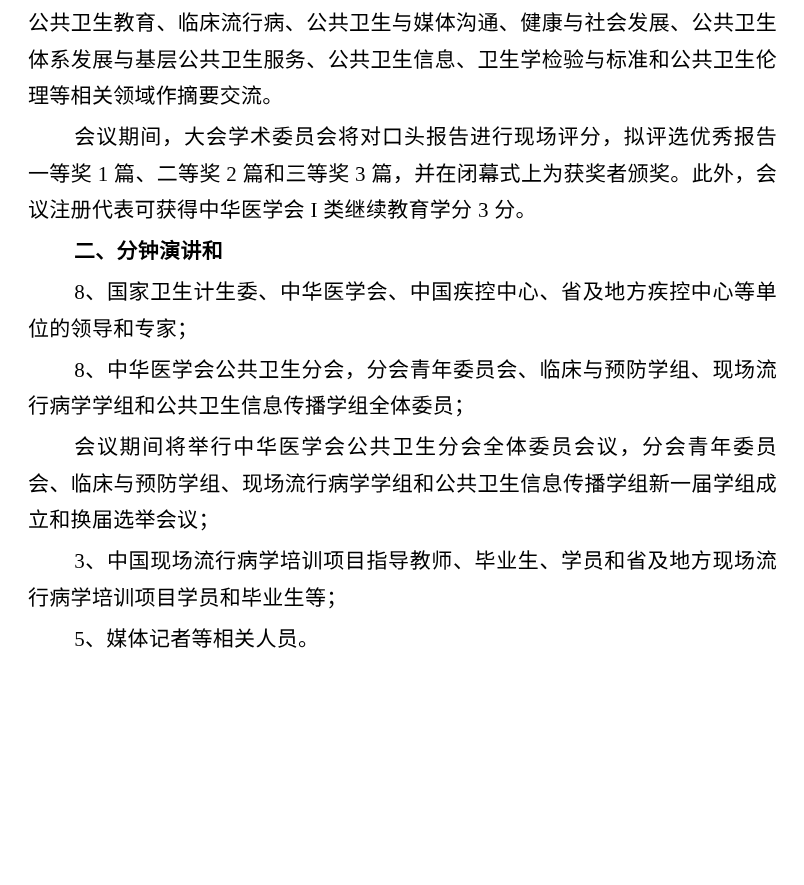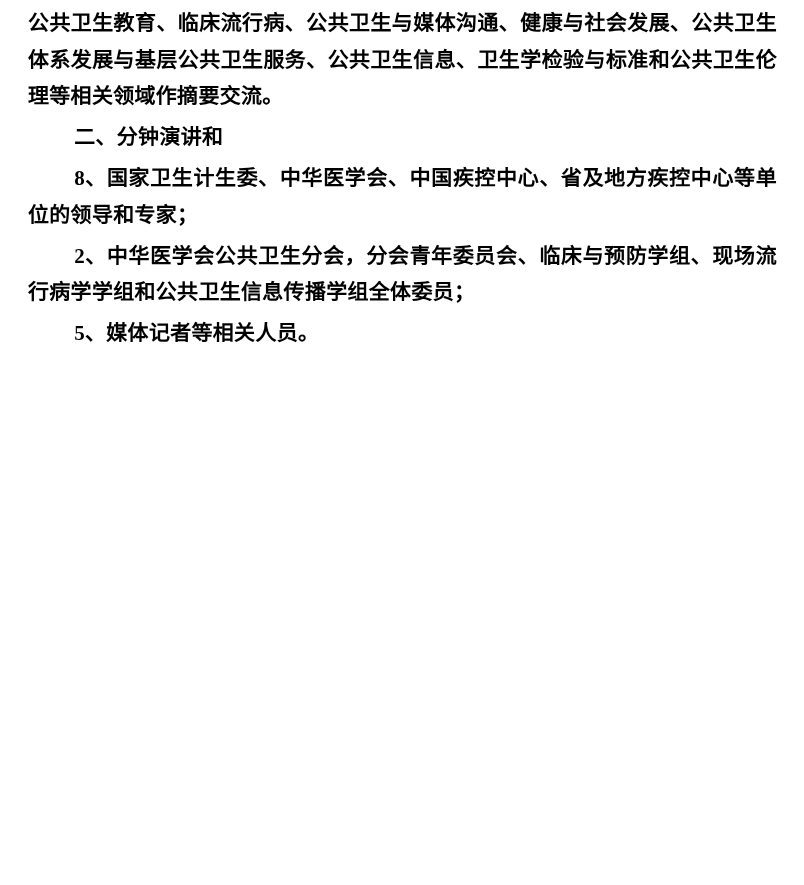--- a/index.html
+++ b/index.html
@@ -19,43 +19,45 @@
     font-size: 21px;
     letter-spacing: 0.3px;
     line-height: 36.5px;
     overflow: hidden;
   }
   .page p {
     margin: 0 0 4.5px 0;
     text-align: justify;
     text-justify: inter-ideograph;
     word-break: break-all;
-    font-weight: bold;
   }
   .page p:last-child {
     margin-bottom: 16px;
   }
   .para-indent {
     text-indent: 2.2em;
   }
   .section-heading {
     font-weight: 700;
   }
 </style>
 </head>
 <body>
 
 <div class="page">
   <p>公共卫生教育、临床流行病、公共卫生与媒体沟通、健康与社会发展、公共卫生体系发展与基层公共卫生服务、公共卫生信息、卫生学检验与标准和公共卫生伦理等相关领域作摘要交流。</p>
 
 
+  <p class="para-indent">会议期间，大会学术委员会将对口头报告进行现场评分，拟评选优秀报告一等奖 1 篇、二等奖 2 篇和三等奖 3 篇，并在闭幕式上为获奖者颁奖。此外，会议注册代表可获得中华医学会 I 类继续教育学分 3 分。</p>
 
   <p class="para-indent section-heading">二、分钟演讲和</p>
 
   <p class="para-indent">8、国家卫生计生委、中华医学会、中国疾控中心、省及地方疾控中心等单位的领导和专家；</p>
 
-  <p class="para-indent">2、中华医学会公共卫生分会，分会青年委员会、临床与预防学组、现场流行病学学组和公共卫生信息传播学组全体委员；</p>
+  <p class="para-indent">8、中华医学会公共卫生分会，分会青年委员会、临床与预防学组、现场流行病学学组和公共卫生信息传播学组全体委员；</p>
 
+  <p class="para-indent">会议期间将举行中华医学会公共卫生分会全体委员会议，分会青年委员会、临床与预防学组、现场流行病学学组和公共卫生信息传播学组新一届学组成立和换届选举会议；</p>
 
+  <p class="para-indent">3、中国现场流行病学培训项目指导教师、毕业生、学员和省及地方现场流行病学培训项目学员和毕业生等；</p>
 
 
   <p class="para-indent">5、媒体记者等相关人员。</p>
 </div>
 
 </body></html>

